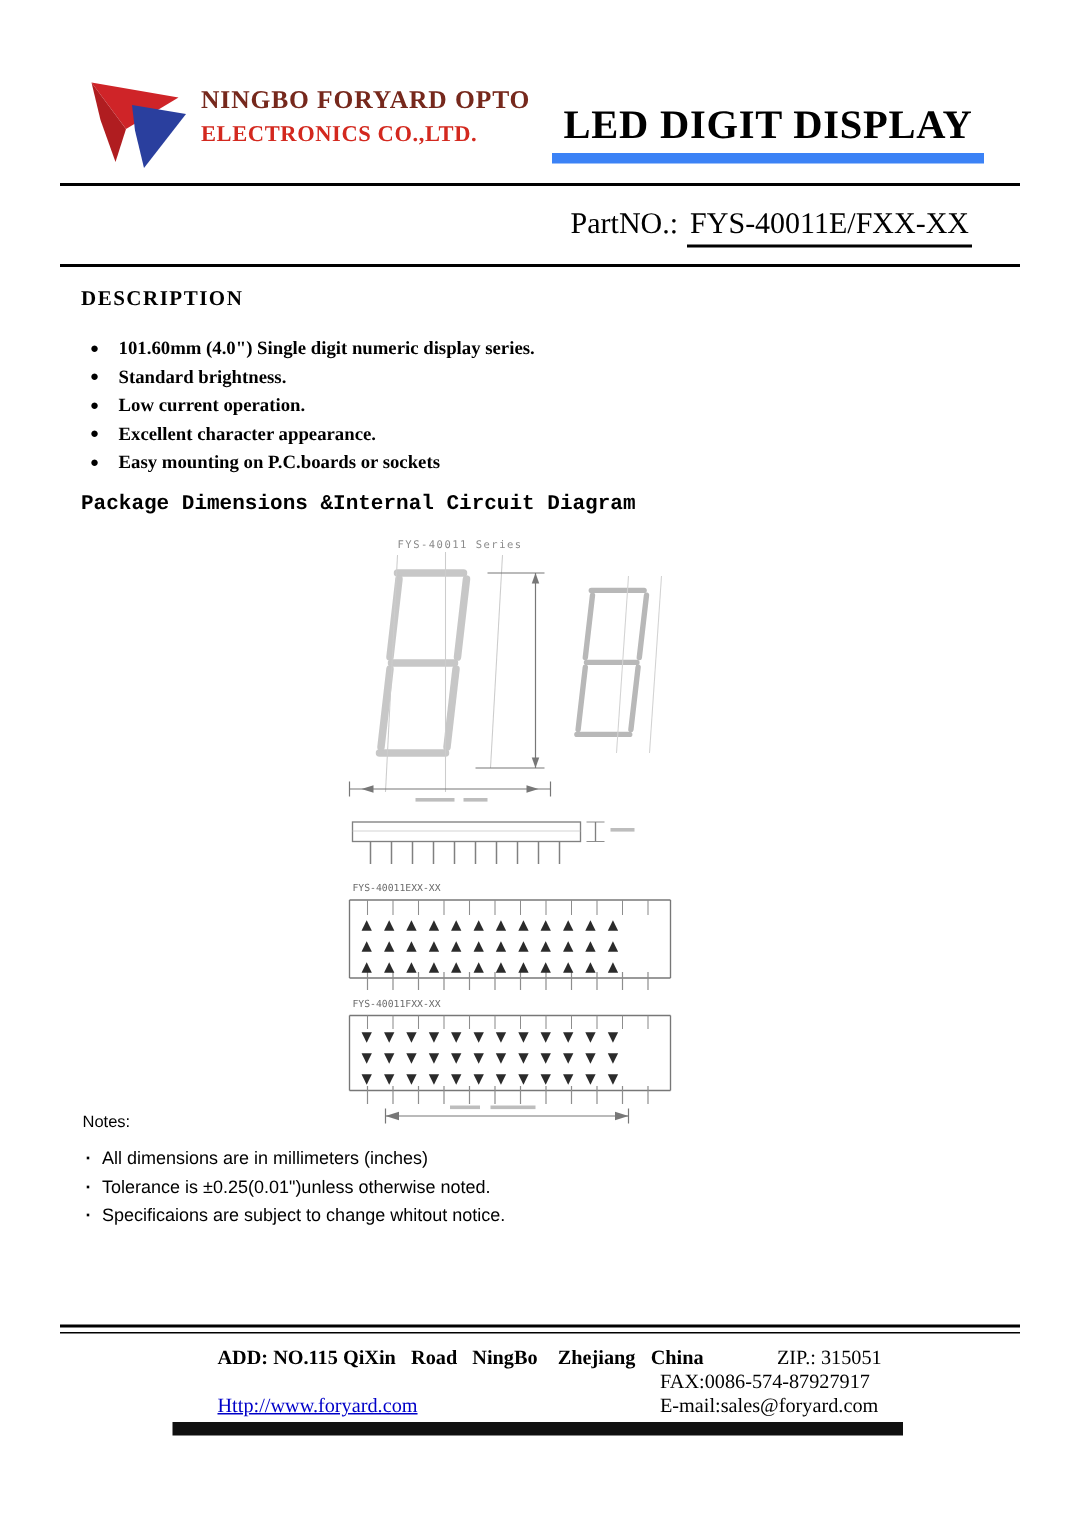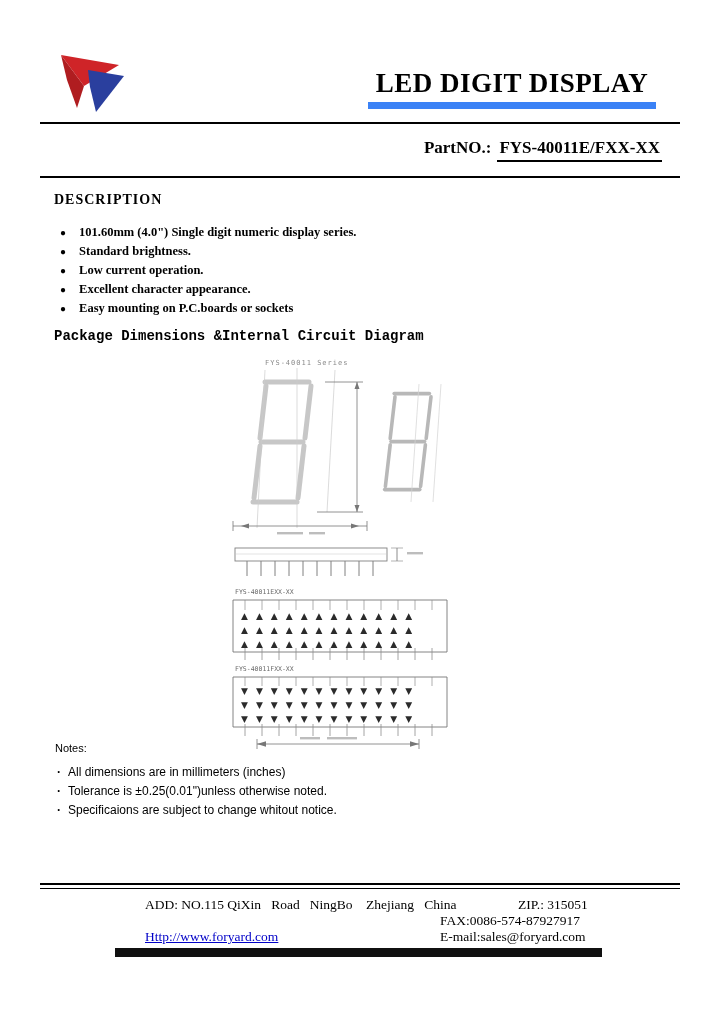--- a/index.html
+++ b/index.html
@@ -17,59 +17,63 @@
   .product-title{
     position:absolute; left:368px; top:68px; width:288px; text-align:center;
     font-size:27px; font-weight:bold; letter-spacing:.5px;
     border-bottom:7px solid #3b82f6; padding-bottom:3px;
   }
   .rule{ position:absolute; left:40px; width:640px; background:#000; }
   .rule-1{ top:122px; height:2px; }
   .rule-2{ top:176px; height:2px; }
   .rule-f1{ top:883px; height:2px; }
   .rule-f2{ top:888px; height:1px; }
-  .part-row{ position:absolute; top:138px; right:58px; font-size:17px; font-weight:bold; }
+  .part-row{ position:absolute; top:138px; right:72px; font-size:20px; font-weight:normal; }
   .part-number{ display:inline-block; border-bottom:2px solid #000; padding:0 2px 2px 2px; margin-left:6px; }
   
   .desc-heading{ position:absolute; left:54px; top:192px; font-size:14px; font-weight:bold; letter-spacing:1px; }
   .bullets{ position:absolute; left:60px; top:226px; margin:0; padding:0; list-style:none; }
   .bullets li{ display:flex; align-items:flex-start; margin-bottom:6px; font-weight:bold; font-size:12.5px; line-height:13px; }
   .bullet-mark{ font-size:10px; line-height:13px; margin-right:13px; }
   
   .pkg-heading{
     position:absolute; left:54px; top:328px;
     font-family:"Liberation Mono", monospace; font-size:14px; font-weight:bold;text-align:center;
   }
   .diagram{ position:absolute; left:205px; top:352px; width:320px; height:400px; }
   
   .notes-heading{ position:absolute; left:55px; top:742px; font-family:Liberation Sans, sans-serif; font-size:11px; }
   .notes{ position:absolute; left:57px; top:766px; margin:0; padding:0; list-style:none;
           font-family:"Liberation Sans", sans-serif; font-size:12px; }
   .notes li{ display:flex; margin-bottom:7px; line-height:12px;}
   .note-mark{ margin-right:7px; font-weight:bold; }
   
   .footer-text{ position:absolute; font-size:13.5px; white-space:pre; }
-  .f-add{ left:145px; top:897px; }
+  .f-add{ left:145px; top:897px;font-weight:bold; }
   .f-zip{ left:518px; top:897px; }
   .f-tel{ left:145px; top:913px; }
   .f-fax{ left:440px; top:913px; }
   .f-web{ left:145px; top:929px; color:#0000c8; text-decoration:underline; cursor:pointer; }
   .f-mail{ left:440px; top:929px; }
   .footer-bar{ position:absolute; left:115px; top:948px; width:487px; height:9px; background:#101010; }
 </style>
 </head>
 <body>
 
 <div class="page">
 
   <svg class="logo" viewBox="0 0 70 62" xmlns="http://www.w3.org/2000/svg">
     <path d="M3 3 L61 13 L26 34 Z" fill="#cf2428"></path>
     <path d="M3 3 L26 34 L19 56 L9 28 Z" fill="#b01d20"></path>
     <path d="M30 18 L66 24 L38 60 L32 35 Z" fill="#2a3f9e"></path>
   </svg>
+  <div class="company">
+    <div class="company-1">NINGBO FORYARD OPTO</div>
+    <div class="company-2">ELECTRONICS CO.,LTD.</div>
+  </div>
   <div class="product-title">LED DIGIT DISPLAY</div>
 
   <div class="rule rule-1"></div>
 
   <div class="part-row">
     <span>PartNO.:</span><span class="part-number">FYS-40011E/FXX-XX</span>
   </div>
 
   <div class="rule rule-2"></div>
 

